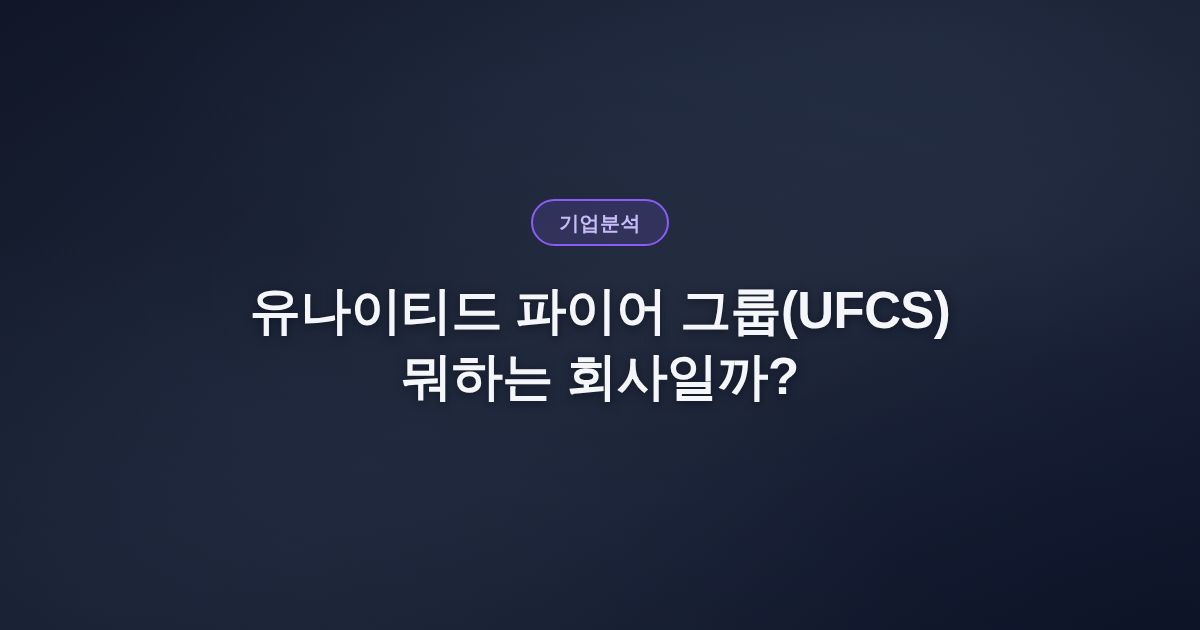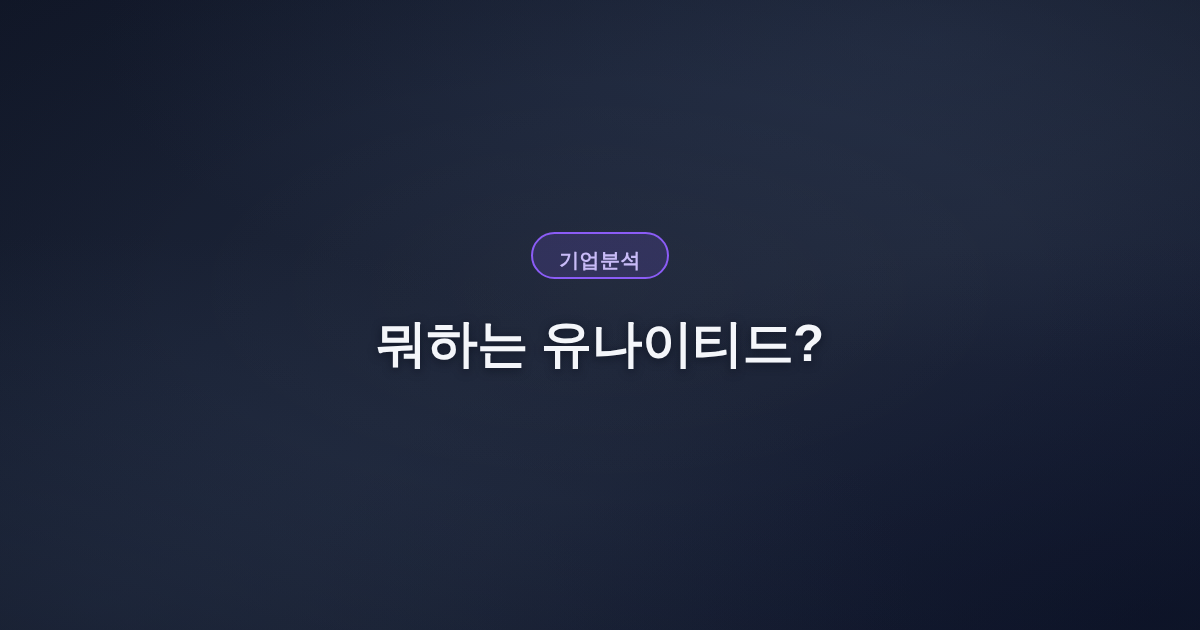--- a/index.html
+++ b/index.html
@@ -45,21 +45,21 @@
     z-index: 2;
     width: 1000px;
     margin-top: -22px;
     display: flex;
     flex-direction: column;
     align-items: center;
   }
 
   .category-badge {
     display: inline-flex;
-    align-items: flex-start;
+    align-items: center;
     justify-content: center;
     height: 47px;
     padding: 16px 26px;
     border: 2px solid #8b5cf6;
     border-radius: 999px;
     background: rgba(109, 80, 200, 0.22);
     color: #c8bbf7;
     font-size: 20px;
     font-weight: 700;
     letter-spacing: 0.4px;
@@ -106,18 +106,19 @@
 <body>
 
 <div class="og-card">
   <div class="content">
 
     <div class="category-badge">
       <span>기업분석</span>
     </div>
 
     <h1 class="title">
-      <span class="line">뭐하는 유나이티드?</span>
+      <span class="line">유나이티드 파이어 그룹(UFCS)</span>
+      <span class="line">뭐하는 회사일까?</span>
     </h1>
 
 
   </div>
 </div>
 
 </body></html>

